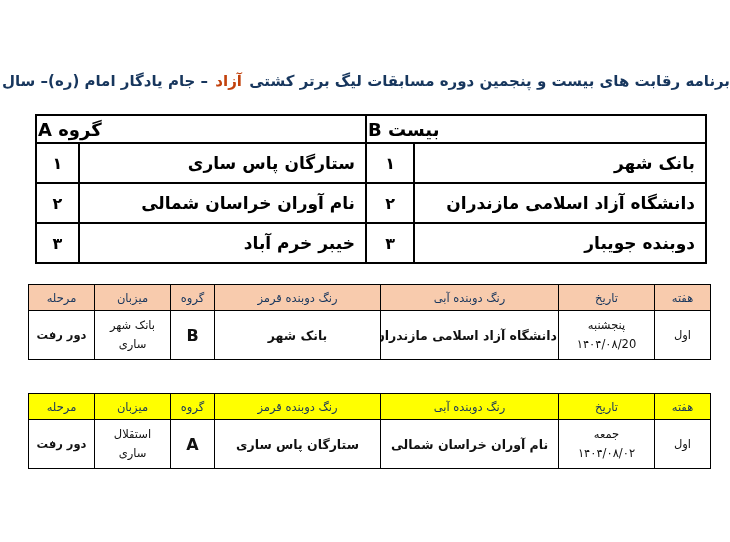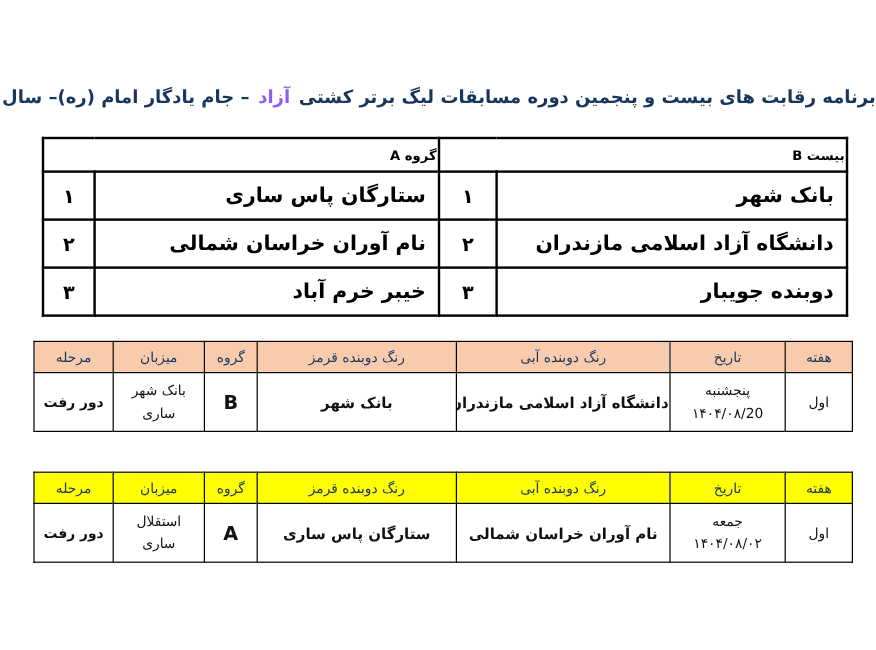--- a/index.html
+++ b/index.html
@@ -24,22 +24,22 @@
   .groups {
     position:absolute; top:114px; left:35px;
     width:670px;
   }
   .groups th, .groups td {
     border:2px solid #000;
     vertical-align:middle;
     overflow:hidden;
   }
   .groups th {
-    height:24px; font-size:11px; font-weight:bold;
-    text-align:right; color:#000;
+    height:24px; font-size:18px; font-weight:bold;
+    text-align:left; color:#000;
   }
   .groups td { height:36px; }
   .groups .num {
     text-align:center; font-size:16px; font-weight:bold;
   }
   .groups .team {
     text-align:right; padding-left:6px; padding-right:10px;
     font-size:17px; font-weight:bold;
     white-space:nowrap;
   }
@@ -61,21 +61,21 @@
   .sched td { height:46px; font-size:11.5px; color:#111; }
   .sched .bold-team { font-weight:bold; font-size:12.5px; white-space:nowrap; }
   .sched .grp { font-weight:bold; font-size:16px; }
   .sched .stage { font-weight:600; }
   .two-line div { line-height:19px; }
 </style>
 </head>
 <body>
 
 <div class="title" style="color: rgb(23, 54, 93);">
-  <span>برنامه رقابت های بیست و پنجمین دوره مسابقات لیگ برتر کشتی </span><span class="hl" style="color: #8b5cf6;">آزاد</span><span> – جام یادگار امام (ره)– سال ۱۴۰۴</span>
+  <span>برنامه رقابت های بیست و پنجمین دوره مسابقات لیگ برتر کشتی </span><span class="hl" style="color: #c2410c;">آزاد</span><span> – جام یادگار امام (ره)– سال ۱۴۰۴</span>
 </div>
 
 <table class="groups" dir="rtl">
   <colgroup>
     <col style="width:292px">
       <col style="width:48px">
     <col style="width:287px">
       <col style="width:43px">
   </colgroup>
   <tbody>

